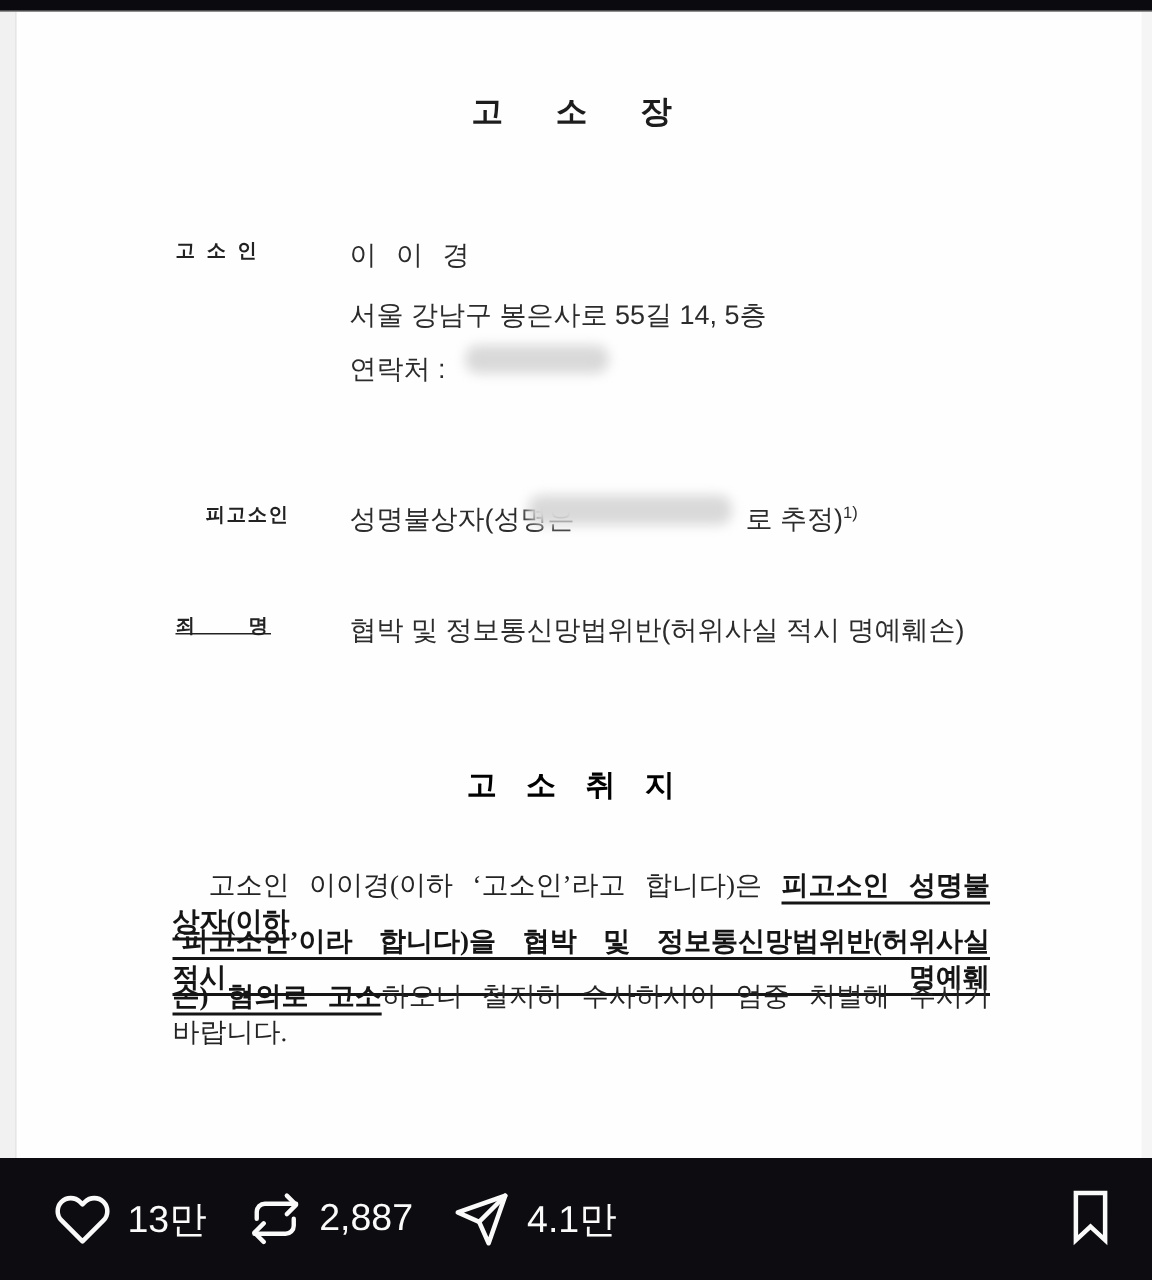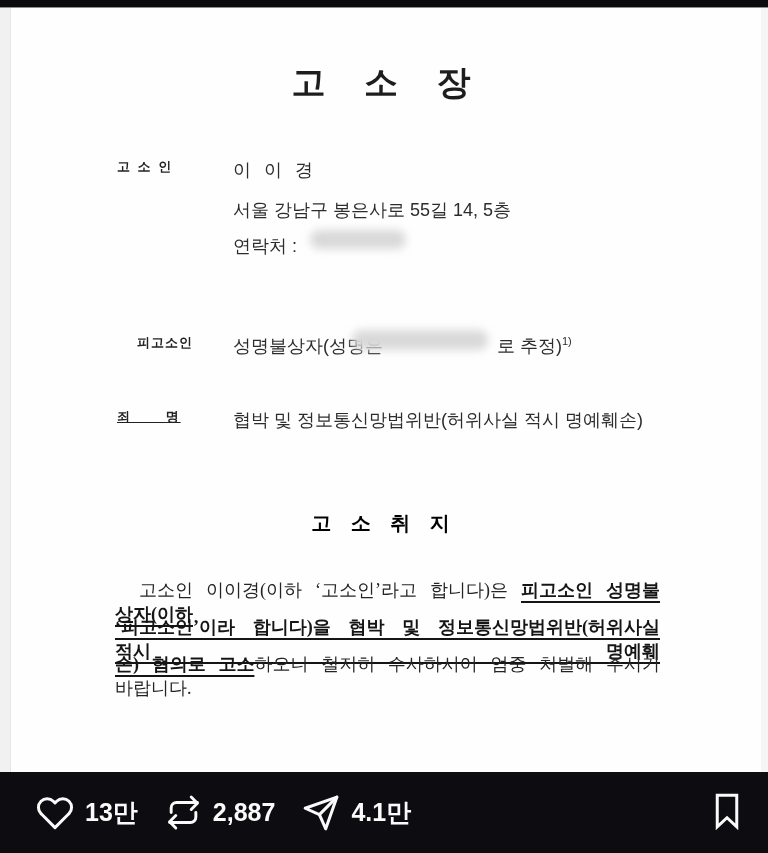--- a/index.html
+++ b/index.html
@@ -21,21 +21,21 @@
     position:absolute;left:0;top:0;width:10px;height:100%;
     background:#f1f1f1;border-right:1px solid #e6e6e6;
   }
   .edge-strip-right{
     position:absolute;right:0;top:0;width:7px;height:100%;
     background:#f5f5f5;
   }
   .doc-title{
     position:absolute;top:52px;left:0;width:100%;text-align:center;
     font-family:"Liberation Serif","DejaVu Serif",serif;
-    font-size:34px;font-weight:600;letter-spacing:6px;word-spacing:18px;
+    font-size:21px;font-weight:600;letter-spacing:6px;word-spacing:18px;
     color:#1d1d1d;
   }
   .field-label{
     position:absolute;left:117px;font-size:13px;font-weight:700;
     letter-spacing:2px;color:#222;white-space:pre;
   }
   .field-value{
     position:absolute;left:233px;font-size:18px;font-weight:500;
     color:#2c2c2c;white-space:pre;
   }
@@ -65,21 +65,21 @@
   }
   
   .action-bar{
     position:absolute;left:0;bottom:0;width:768px;height:81px;
     background:#0d0d11;display:flex;align-items:center;
     padding:0 23px 0 36px;box-sizing:border-box;z-index:3;
     color:#fafafa;
   }
   .ab-group{
     display:flex;align-items:center;gap:11px;margin-right:27px;
-    font-size:25px;font-weight:700;background:none;border:none;
+    font-size:25px;font-weight:400;background:none;border:none;
     color:#fafafa;padding:0;cursor:pointer;font-family:inherit;
   }
   .ab-group svg{display:block;}
   .bookmark-button{
     margin-left:auto;margin-right:0;background:none;border:none;
     padding:0;cursor:pointer;display:flex;align-items:center;
   }
 </style>
 </head>
 <body>

